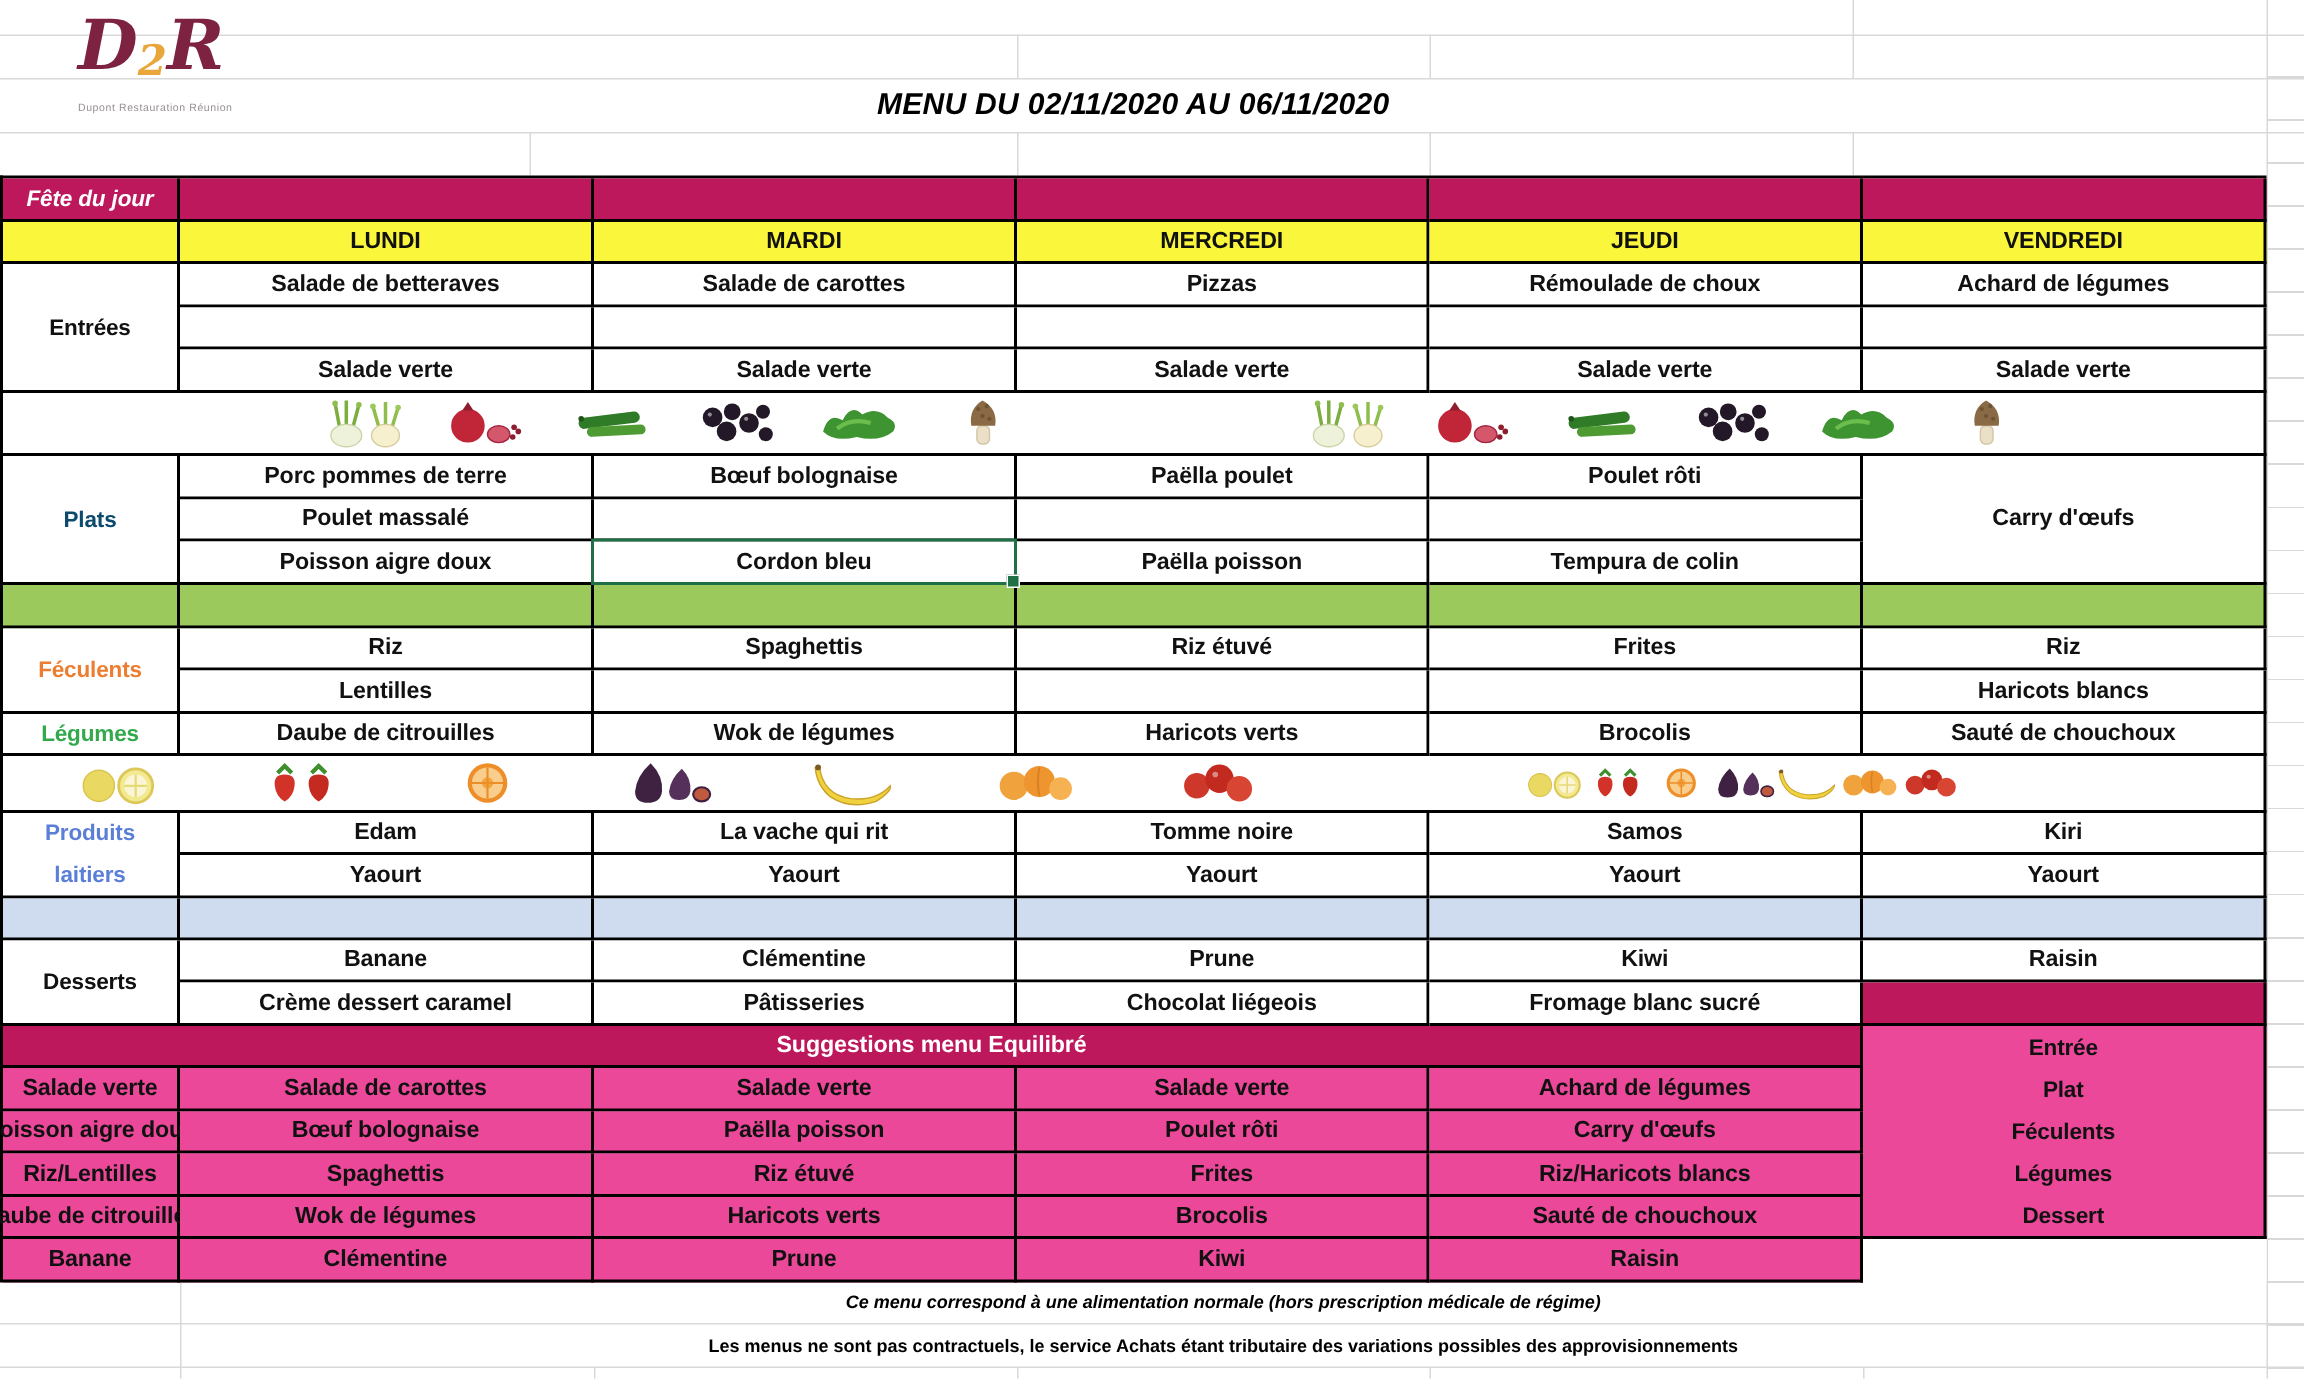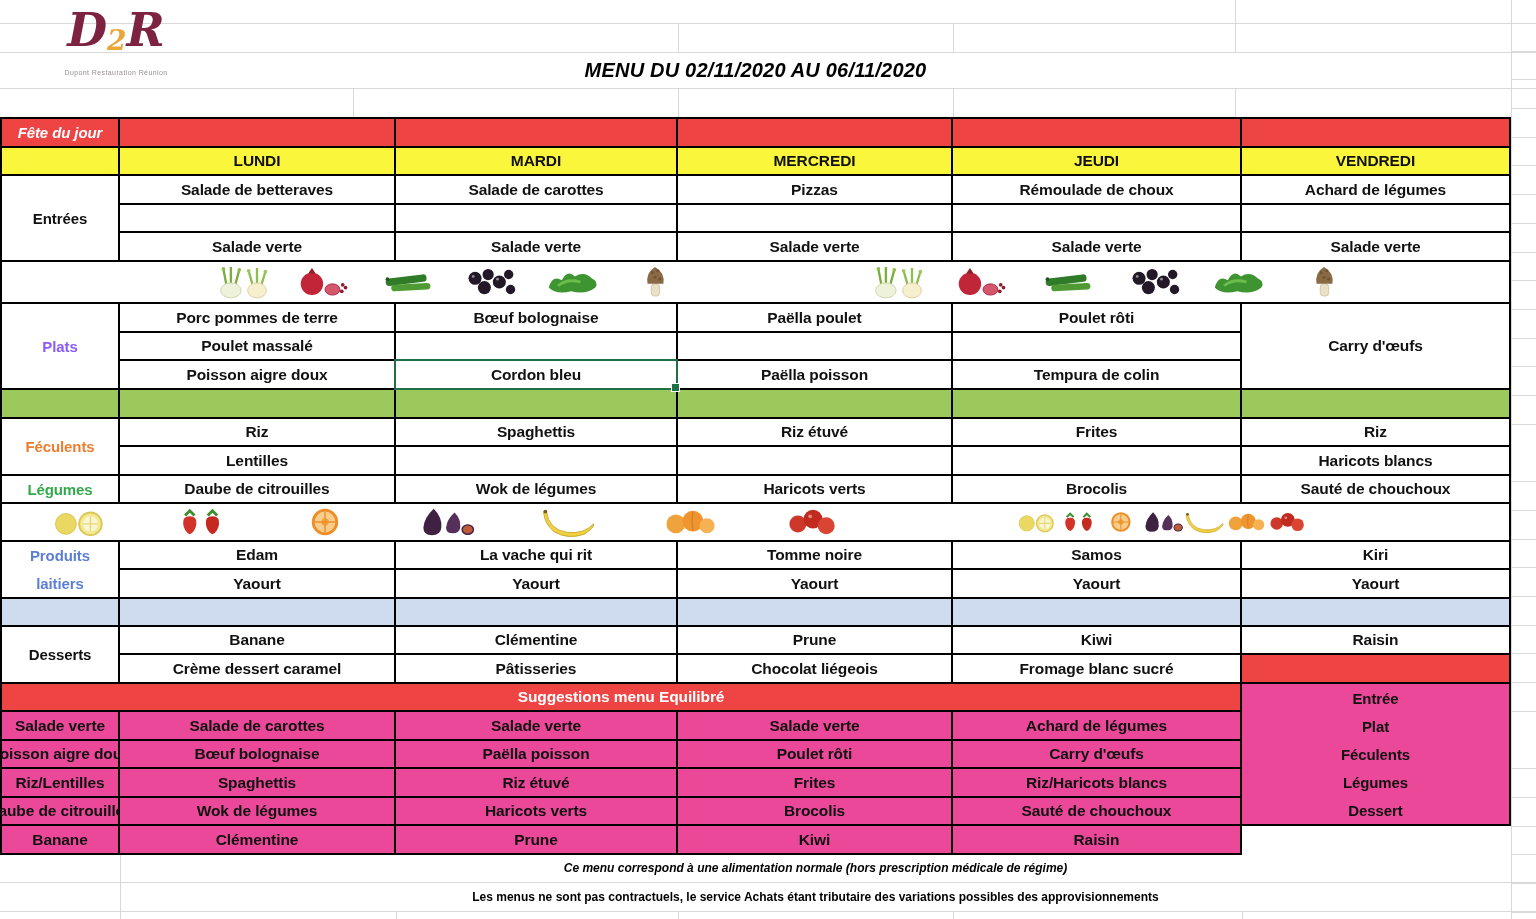--- a/index.html
+++ b/index.html
@@ -3,21 +3,21 @@
 <meta charset="utf-8">
 <style>
   html,body{margin:0;padding:0;}
   body{width:1536px;height:919px;position:relative;background:#fff;
        font-family:"Liberation Sans",sans-serif;overflow:hidden;color:#111;}
 
   
   .gl{position:absolute;background:#D9D9D9;}
 
   
-  .logo{position:absolute;left:52px;top:4px;width:128px;height:82px;text-align:center;}
+  .logo{position:absolute;left:52px;top:4px;width:128px;height:82px;}
   .logo-mark{font-family:"DejaVu Serif",serif;font-style:italic;line-height:52px;}
   .logo-mark .ld,.logo-mark .lr{font-size:46px;color:#7E2242;font-weight:600;}
   .logo-mark .l2{font-size:28px;color:#E9A63B;font-weight:600;position:relative;top:4px;}
   .logo-sub{font-size:7px;color:#979094;letter-spacing:.4px;margin-top:2px;white-space:nowrap;}
 
   
   .title{position:absolute;left:0;top:53px;width:1511px;height:35px;display:flex;
          align-items:center;justify-content:center;font-size:20px;font-weight:800;
          letter-spacing:.2px;color:#000;font-style:italic;}
 
@@ -25,28 +25,28 @@
   .menu-table{position:absolute;left:0;top:117px;display:grid;background:#fff;
     grid-template-columns:118px 276px 282px 275px 289px 269px;
     grid-template-rows:29px 28px 29px 28px 29px 42px 29px 28px 29px 29px 28px 29px 28px 38px 28px 29px 28px 28px 29px 28px 29px 28px 29px 28px 29px;
     border-left:2px solid #000;border-top:2px solid #000;}
   .c{display:flex;align-items:center;justify-content:center;background:#fff;
      border-right:2px solid #000;border-bottom:2px solid #000;
      font-size:15.5px;font-weight:600;letter-spacing:-.1px;white-space:nowrap;}
   .lab{font-weight:700;font-size:15px;}
   .rs2{grid-row:span 2}.rs3{grid-row:span 3}.rs5{grid-row:span 5}
   .cs5{grid-column:span 5}.full{grid-column:1/7}
-  .pinkbg{background:#ef4444;}
+  .pinkbg{background:#be185d;}
   .yellowbg{background:#F9F63B;}
   .greenbg{background:#9CC95B;}
   .bluebg{background:#CFDCF0;}
   .suggcell{background:#ec4899;}
   .fete{color:#fff;font-style:italic;}
   .day{font-weight:600;}
-  .red{color:#8b5cf6}.org{color:#ED7D31}.grn{color:#33A94C}.blu{color:#5B7ED7}
+  .red{color:#0c4a6e}.org{color:#ED7D31}.grn{color:#33A94C}.blu{color:#5B7ED7}
   .hdrw{color:#fff;font-weight:700;}
   .colflex{flex-direction:column;align-items:stretch;padding:0;}
   .colflex span{flex:1;display:flex;align-items:center;justify-content:center;}
 
   
   .sel{position:relative;overflow:visible;}
   .sel::before{content:"";position:absolute;inset:-2px;border:2.5px solid #1F7145;z-index:3;pointer-events:none;}
   .sel::after{content:"";position:absolute;right:-4px;bottom:-4px;width:7px;height:7px;
               background:#1F7145;border:1.5px solid #fff;z-index:4;}
 

